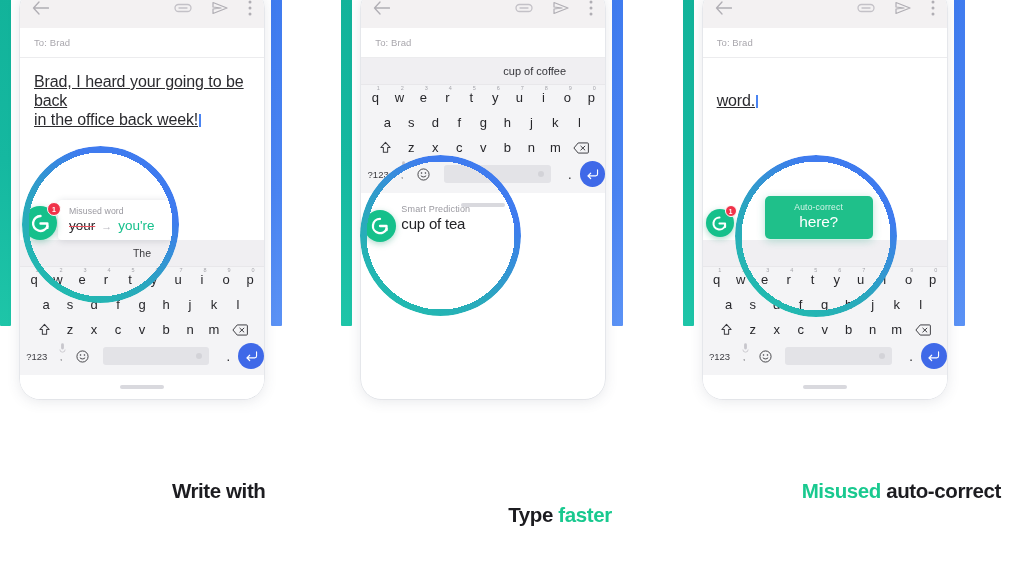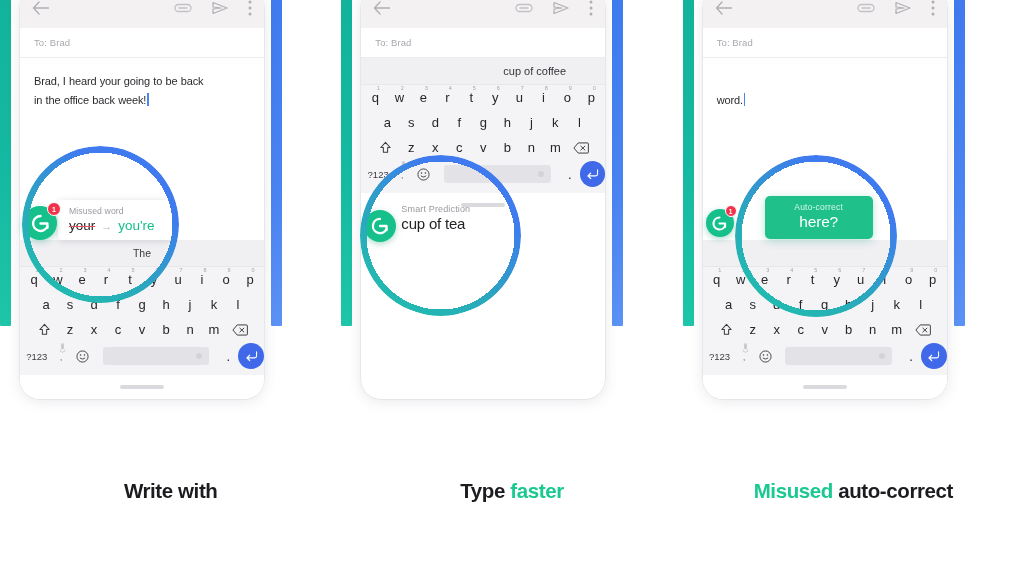--- a/index.html
+++ b/index.html
@@ -47,22 +47,22 @@
     height: 30px; background: #fff;
     border-bottom: 1px solid #ececee;
     display: flex; align-items: center; padding: 0 14px;
     flex: 0 0 auto;
   }
   .to-row span { font-size: 9.5px; color: #a9a7ad; letter-spacing: .1px; }
 
   
   .msg-body { flex: 1 1 auto; background: #fff; padding: 14px 14px 0 14px; position: relative; }
   .msg-text {
-    font-size: 11px; line-height: 19px; color: #2b2b2f;
-    letter-spacing: -.15px; word-spacing: .4px;
+    font-size: 16px; line-height: 19px; color: #2b2b2f;
+    letter-spacing: -.15px; word-spacing: .4px; text-decoration: underline;
   }
   .caret {
     display: inline-block; width: 1.6px; height: 13px;
     background: #4a84f2; vertical-align: -2px; margin-left: 1px;
   }
 
   
   .kb { background: #f4f4f6; flex: 0 0 auto; padding: 0 0 5px 0; }
   .sugg-bar {
     height: 27px; display: flex; align-items: center;
@@ -148,20 +148,21 @@
     background: rgba(255,255,255,0.0);
     pointer-events: none;
   }
   .mag-ring { position: absolute; inset: 0; border-radius: 50%; }
 
   
   .caption {
     position: absolute; width: 100%; text-align: center;
     font-size: 20.5px; font-weight: bold; letter-spacing: -.4px;
     line-height: 29px;
+    margin-left: 48px;
   }
   .cap-dark { color: #1c1c20; }
   .cap-green { color: #19c98f; }
 </style>
 </head>
 <body>
 
 <div class="stage">
 
   <div class="panel panel-1">
@@ -451,21 +452,21 @@
       <svg width="20" height="20" viewBox="0 0 22 22">
           <path d="M11 3.2A7.8 7.8 0 1018.2 14" stroke="#fff" stroke-width="2.5" fill="none" stroke-linecap="round"></path>
           <path d="M11 11h7.2v4.6" stroke="#fff" stroke-width="2.5" fill="none" stroke-linecap="round" stroke-linejoin="round"></path>
         </svg>
     </div>
 
     <div class="magnifier" style="left:19px; top:155px; width:161px; height:161px;">
       <div class="mag-ring" style="background:linear-gradient(215deg,#3f7bef 0%,#3f7bef 26%,#2aa8bd 62%,#1dc4a8 100%); -webkit-mask: radial-gradient(circle, transparent 0 74px, #000 74px); mask: radial-gradient(circle, transparent 0 74px, #000 74px);"></div>
     </div>
 
-    <div class="caption" style="top:476px;">
+    <div class="caption" style="top:500px;">
       <div>
         <span class="cap-dark">Type </span><span class="cap-green">faster</span>
       </div>
     </div>
   </div>
 
   <div class="panel panel-3">
 
     <div class="accent-bar accent-teal" style="left:0px; top:-6px; height:332px;"></div>
     <div class="accent-bar accent-blue" style="left:271px; top:-6px; height:332px;"></div>

